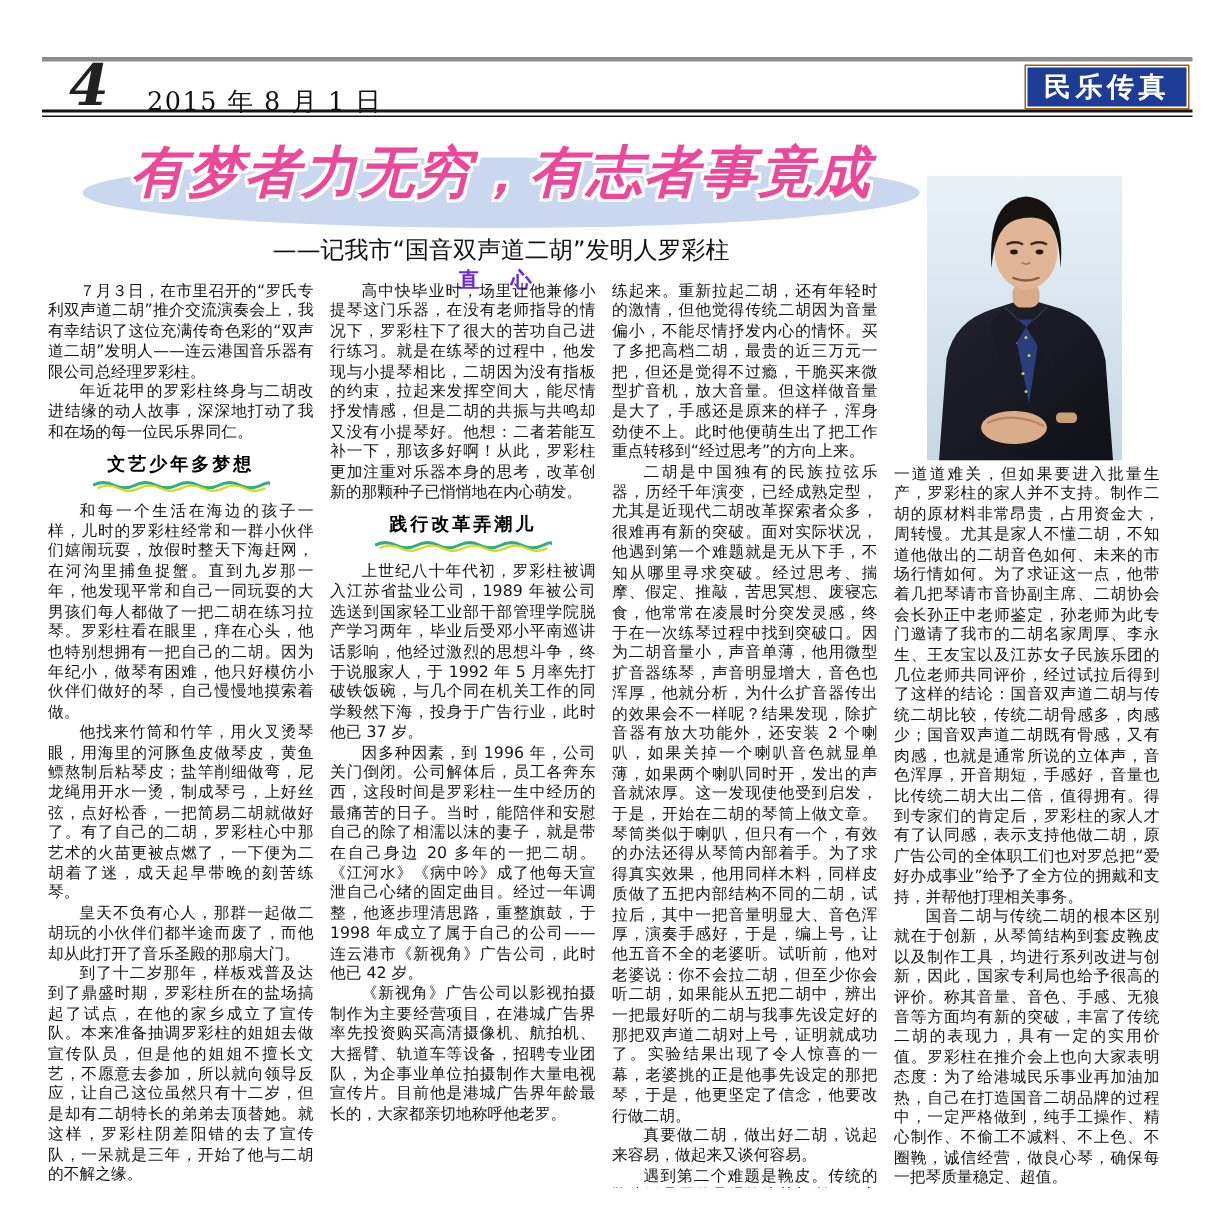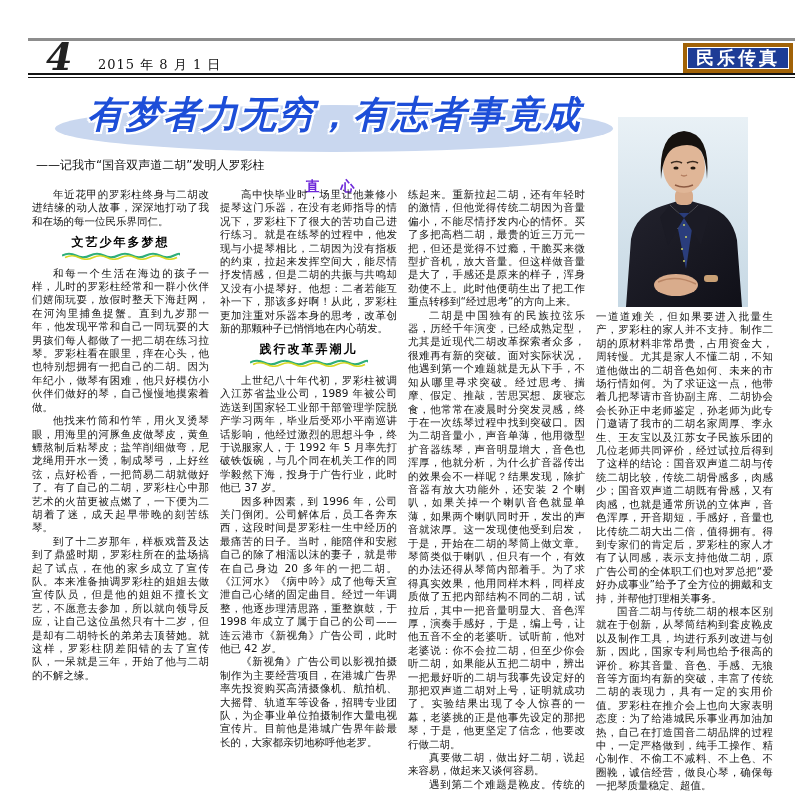--- a/index.html
+++ b/index.html
@@ -6,36 +6,36 @@
   #page{position:relative;width:805px;height:804px;background:#fff;overflow:hidden;
         font-family:"DejaVu Sans","Liberation Sans",sans-serif;color:#1a1a1a;}
 
   
   #rule-top{position:absolute;left:28px;top:38px;width:767px;height:3px;background:#8d8d8d;}
   #rule-double{position:absolute;left:28px;top:73px;width:767px;height:2px;
                border-top:2px solid #141414;border-bottom:1px solid #141414;}
   #page-num{position:absolute;left:46px;top:38px;font-family:"DejaVu Serif","Liberation Serif",serif;
             font-style:italic;font-size:38px;font-weight:bold;color:#222;line-height:1;}
   #date{position:absolute;left:98px;top:56px;font-family:"DejaVu Serif","Liberation Serif",serif;
-        font-size:13px;color:#111;letter-spacing:1px;}
+        font-size:17px;color:#111;letter-spacing:1px;}
   #banner{position:absolute;left:683px;top:43px;width:110px;height:30px;
-          border:4px solid #a16207;background:#fff;padding:1px;box-sizing:border-box;}
+          border:1px solid #a16207;background:#fff;padding:1px;box-sizing:border-box;}
   #banner .inner{width:100%;height:100%;background:#1d3c96;color:#fff;display:flex;
                  align-items:center;justify-content:center;font-size:18px;font-weight:bold;
                  letter-spacing:3px;}
 
   
   #halo{position:absolute;left:55px;top:105px;width:558px;height:47px;border-radius:50%;
         background:#c9d7ef;}
   #headline{position:absolute;left:36px;top:90px;width:596px;text-align:center;
-            font-size:37px;font-weight:bold;font-style:italic;color:#1d4ed8;letter-spacing:1px;
+            font-size:37px;font-weight:bold;font-style:italic;color:#ec4899;letter-spacing:1px;
             text-shadow:-2px -2px 0 #fff,2px -2px 0 #fff,-2px 2px 0 #fff,2px 2px 0 #fff,
                         -2px 0 0 #fff,2px 0 0 #fff,0 -2px 0 #fff,0 2px 0 #fff;}
-  #subtitle{position:absolute;left:36px;top:157px;width:596px;
-            font-size:12px;color:#111;}
+  #subtitle{position:absolute;left:36px;top:157px;width:596px;text-align:center;
+            font-size:16px;color:#111;}
   #author{position:absolute;left:36px;top:178px;width:596px;text-align:center;
           font-size:14px;font-weight:bold;letter-spacing:8px;color:#6d28d9;}
 
   
   .col{position:absolute;top:188px;height:604px;width:177px;overflow:hidden;
        text-align:justify;font-size:10.5px;line-height:13.4px;color:#151515;}
   #col1{left:32px;}  #col2{left:220px;}  #col3{left:408px;}
   #col4{left:596px;top:310px;height:482px;}
   .col p{margin:0;text-indent:2em;}
   .col p.noind{text-indent:0;}
@@ -101,27 +101,29 @@
 
     <path d="M52,88 L66,101 L50,128 L42,100 Z" fill="#1b1b25"></path>
     <path d="M80,88 L66,101 L83,128 L91,100 Z" fill="#1b1b25"></path>
 
     <ellipse cx="58" cy="168" rx="22" ry="11" fill="#d9ac8c"></ellipse>
     <path d="M40,165 q18,-8 38,2" stroke="#b98565" stroke-width="1.4" fill="none"></path>
     <rect x="86" y="158" width="14" height="7" rx="3" fill="#c9a075"></rect>
   </svg>
 
   <div class="col" id="col1">
+      <p>７月３日，在市里召开的“罗氏专利双声道二胡”推介交流演奏会上，我有幸结识了这位充满传奇色彩的“双声道二胡”发明人——连云港国音乐器有限公司总经理罗彩柱。</p>
       <p>年近花甲的罗彩柱终身与二胡改进结缘的动人故事，深深地打动了我和在场的每一位民乐界同仁。</p>
       <div class="sec-head"><span class="ht">文艺少年多梦想</span><svg class="wave" width="118" height="9" viewBox="0 0 118 9">
   <path d="M0 4.5 Q7 1 14 4.5 T28 4.5 T42 4.5 T56 4.5 T70 4.5 T84 4.5 T98 4.5 T112 4.5 T118 4.5" fill="none" stroke="#2fae7a" stroke-width="2"></path>
   <path d="M3 6.5 Q10 3 17 6.5 T31 6.5 T45 6.5 T59 6.5 T73 6.5 T87 6.5 T101 6.5 T115 6.5" fill="none" stroke="#d6d61a" stroke-width="1.6" opacity="0.95"></path>
         </svg></div>
       <p>和每一个生活在海边的孩子一样，儿时的罗彩柱经常和一群小伙伴们嬉闹玩耍，放假时整天下海赶网，在河沟里捕鱼捉蟹。直到九岁那一年，他发现平常和自己一同玩耍的大男孩们每人都做了一把二胡在练习拉琴。罗彩柱看在眼里，痒在心头，他也特别想拥有一把自己的二胡。因为年纪小，做琴有困难，他只好模仿小伙伴们做好的琴，自己慢慢地摸索着做。</p>
       <p>他找来竹筒和竹竿，用火叉烫琴眼，用海里的河豚鱼皮做琴皮，黄鱼鳔熬制后粘琴皮；盐竿削细做弯，尼龙绳用开水一烫，制成琴弓，上好丝弦，点好松香，一把简易二胡就做好了。有了自己的二胡，罗彩柱心中那艺术的火苗更被点燃了，一下便为二胡着了迷，成天起早带晚的刻苦练琴。</p>
+      <p>皇天不负有心人，那群一起做二胡玩的小伙伴们都半途而废了，而他却从此打开了音乐圣殿的那扇大门。</p>
       <p>到了十二岁那年，样板戏普及达到了鼎盛时期，罗彩柱所在的盐场搞起了试点，在他的家乡成立了宣传队。本来准备抽调罗彩柱的姐姐去做宣传队员，但是他的姐姐不擅长文艺，不愿意去参加，所以就向领导反应，让自己这位虽然只有十二岁，但是却有二胡特长的弟弟去顶替她。就这样，罗彩柱阴差阳错的去了宣传队，一呆就是三年，开始了他与二胡的不解之缘。</p>
     </div>
   <div class="col" id="col2">
       <p>高中快毕业时，场里让他兼修小提琴这门乐器，在没有老师指导的情况下，罗彩柱下了很大的苦功自己进行练习。就是在练琴的过程中，他发现与小提琴相比，二胡因为没有指板的约束，拉起来发挥空间大，能尽情抒发情感，但是二胡的共振与共鸣却又没有小提琴好。他想：二者若能互补一下，那该多好啊！从此，罗彩柱更加注重对乐器本身的思考，改革创新的那颗种子已悄悄地在内心萌发。</p>
       <div class="sec-head"><span class="ht">践行改革弄潮儿</span><svg class="wave" width="118" height="9" viewBox="0 0 118 9">
   <path d="M0 4.5 Q7 1 14 4.5 T28 4.5 T42 4.5 T56 4.5 T70 4.5 T84 4.5 T98 4.5 T112 4.5 T118 4.5" fill="none" stroke="#2fae7a" stroke-width="2"></path>
   <path d="M3 6.5 Q10 3 17 6.5 T31 6.5 T45 6.5 T59 6.5 T73 6.5 T87 6.5 T101 6.5 T115 6.5" fill="none" stroke="#d6d61a" stroke-width="1.6" opacity="0.95"></path>
         </svg></div>
       <p>上世纪八十年代初，罗彩柱被调入江苏省盐业公司，1989 年被公司选送到国家轻工业部干部管理学院脱产学习两年，毕业后受邓小平南巡讲话影响，他经过激烈的思想斗争，终于说服家人，于 1992 年 5 月率先打破铁饭碗，与几个同在机关工作的同学毅然下海，投身于广告行业，此时他已 37 岁。</p>
       <p>因多种因素，到 1996 年，公司关门倒闭。公司解体后，员工各奔东西，这段时间是罗彩柱一生中经历的最痛苦的日子。当时，能陪伴和安慰自己的除了相濡以沫的妻子，就是带在自己身边 20 多年的一把二胡。《江河水》《病中吟》成了他每天宣泄自己心绪的固定曲目。经过一年调整，他逐步理清思路，重整旗鼓，于 1998 年成立了属于自己的公司——连云港市《新视角》广告公司，此时他已 42 岁。</p>

